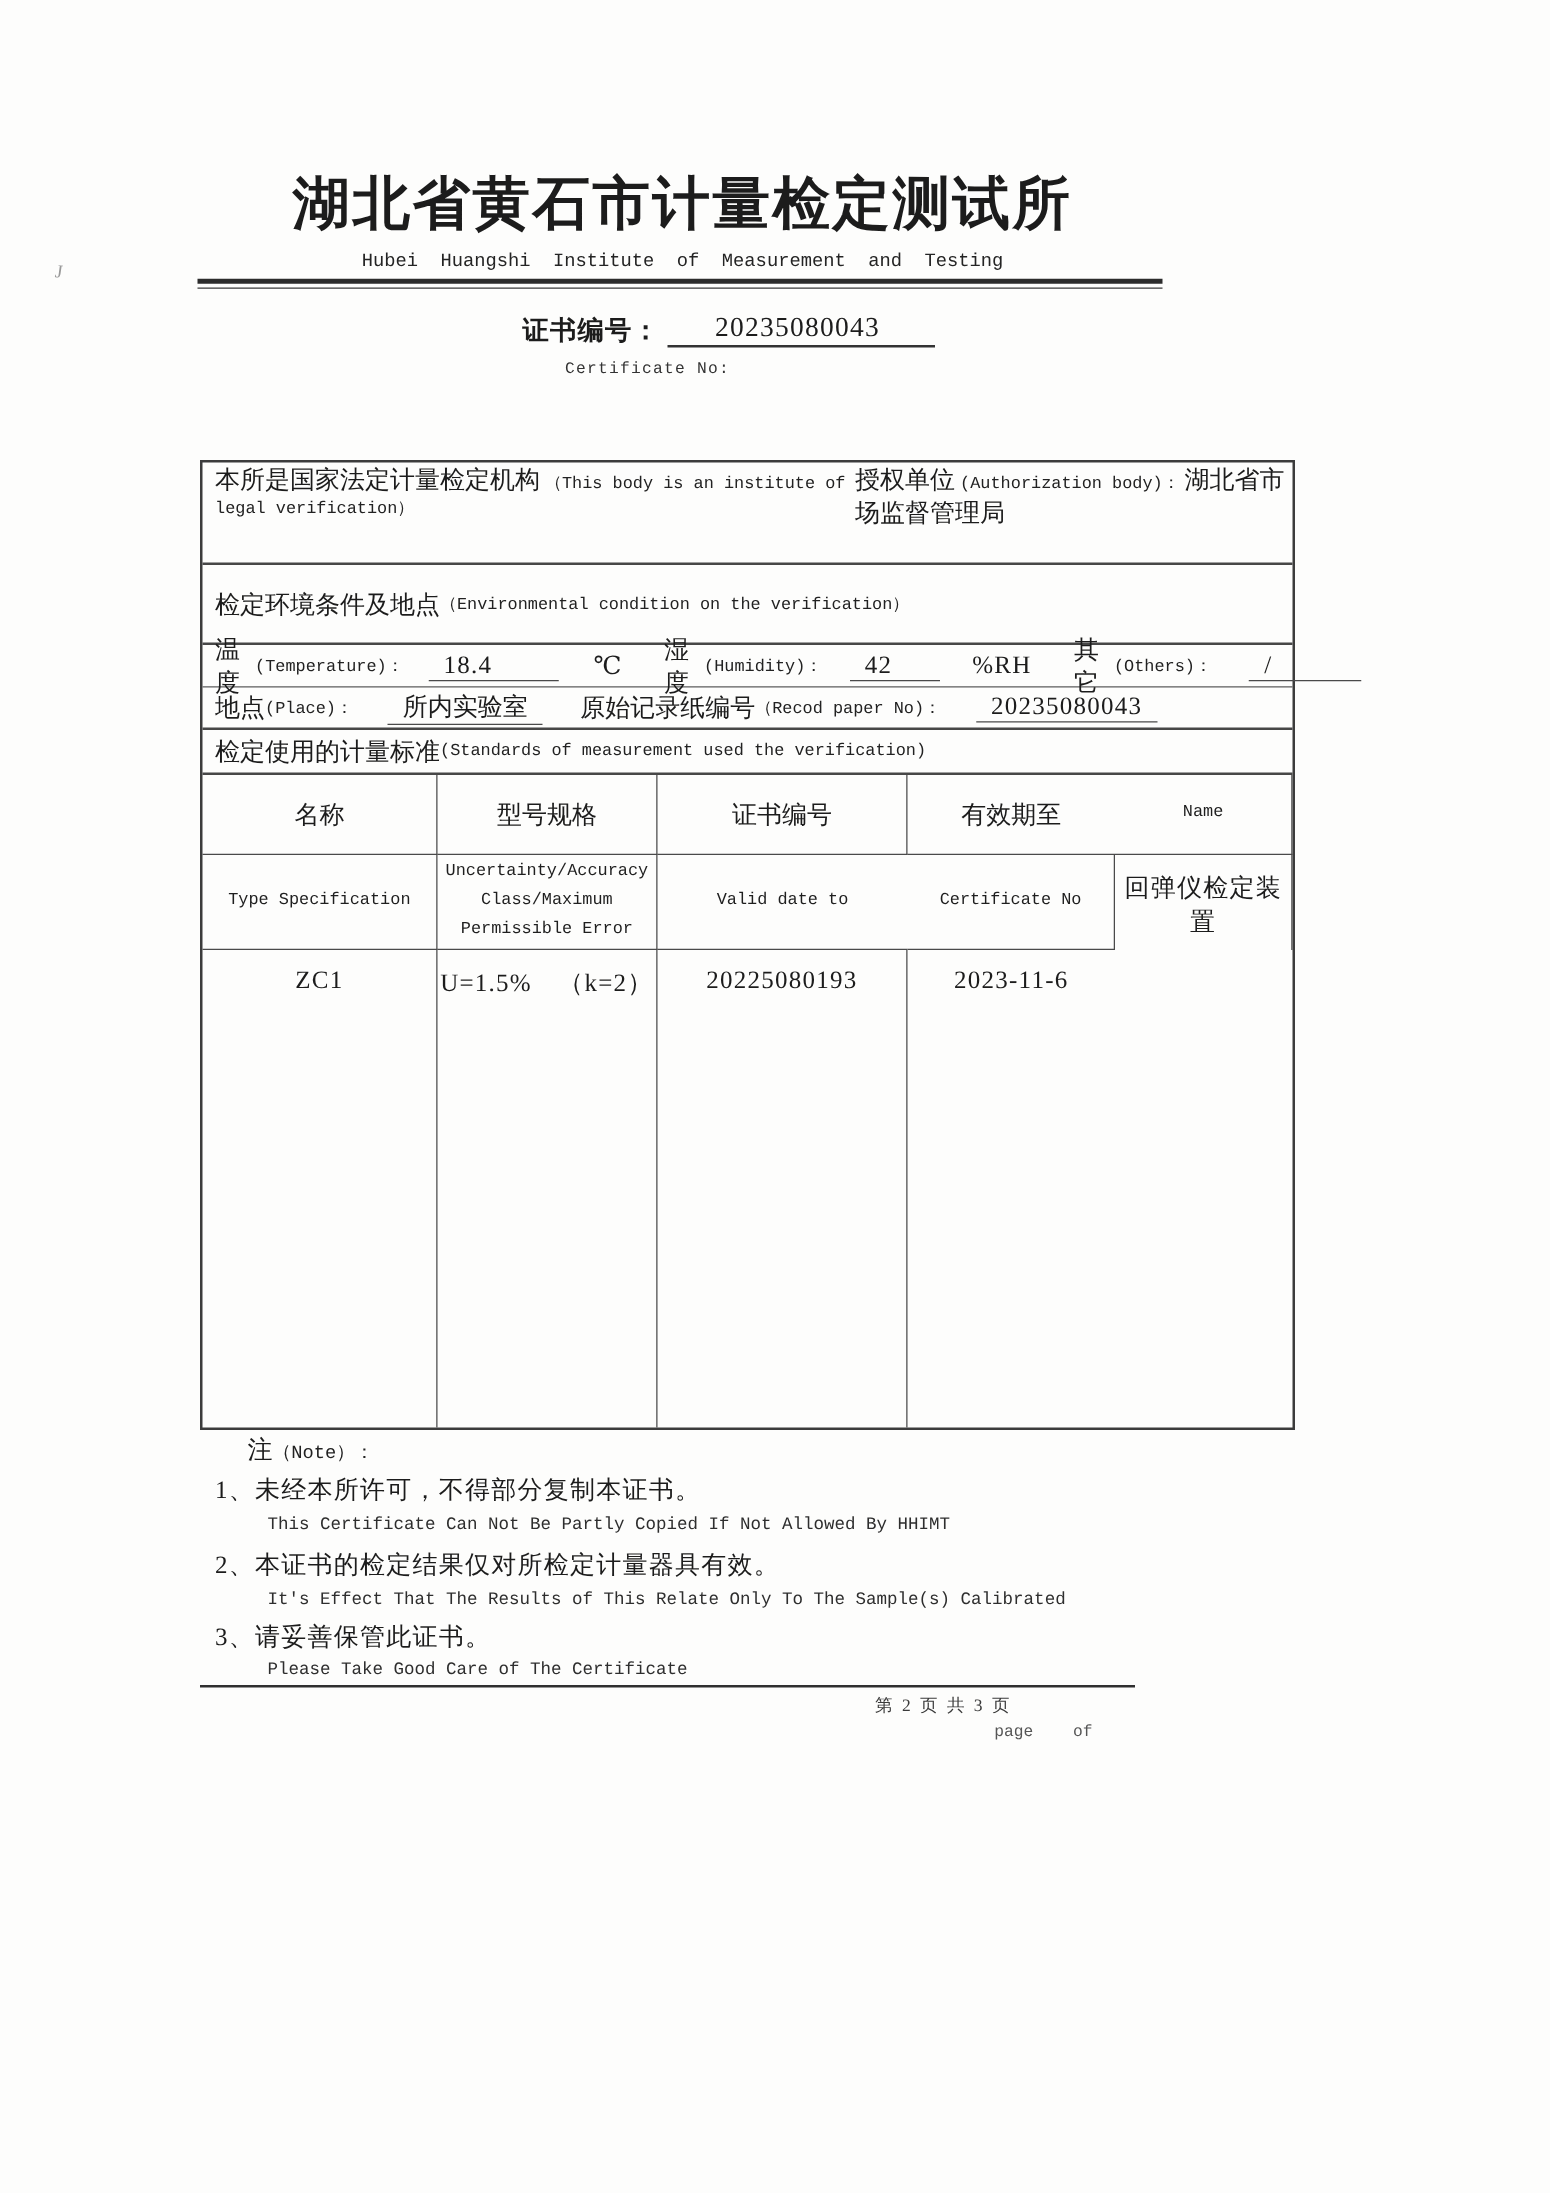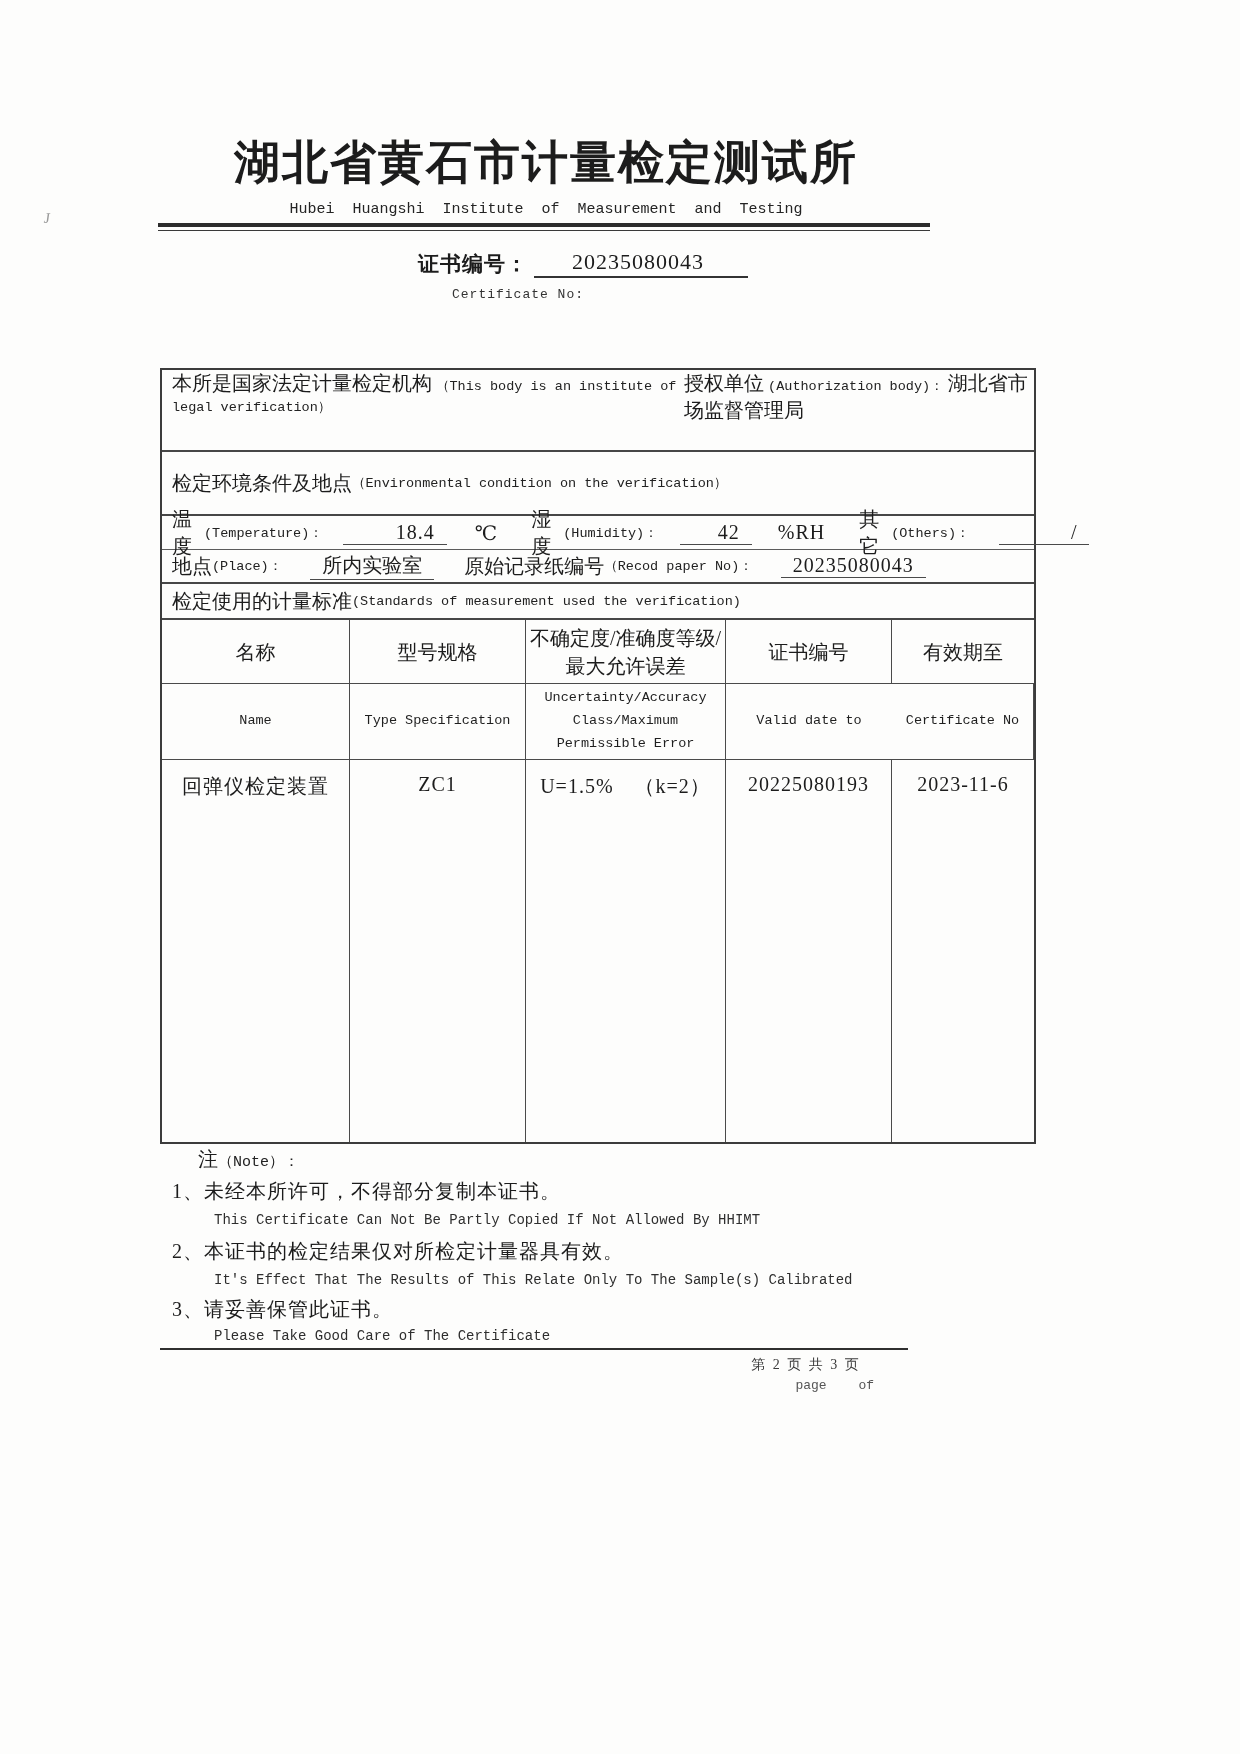--- a/index.html
+++ b/index.html
@@ -31,21 +31,21 @@
   .cert-en { left:452px; top:287px; font-size:13px; color:#333; letter-spacing:1px; }
 
   
   .info-box { left:160px; top:368px; width:872px; height:772px;
               border:2.5px solid #3c3c3c; display:flex; flex-direction:column;
               box-sizing:content-box; }
   .brow { padding-left:10px; box-sizing:border-box; flex:none; }
   .cn  { font-size:20px; }
   .ensm{ font-size:13.5px; color:#222; }
   .val { font-size:20px; letter-spacing:1px; }
-  .fill{ border-bottom:1.5px solid #4a4a4a; text-align:right; padding:0 12px;
+  .fill{ border-bottom:1.5px solid #4a4a4a; text-align:left; padding:0 12px;
          display:inline-block; box-sizing:border-box; }
 
   .row-legal { height:82px; border-bottom:2px solid #474747;
                display:flex; justify-content:center; gap:5px; }
   .row-env   { height:64px; border-bottom:2px solid #474747; display:flex; align-items:center; }
   .row-cond  { height:34px; border-bottom:1.5px solid #5c5c5c; display:flex; align-items:center;gap:12px; }
   .row-place { height:34px; border-bottom:2px solid #474747; display:flex; align-items:center; }
   .row-std   { height:36px; border-bottom:2px solid #474747; display:flex; align-items:center; }
 
   
@@ -65,21 +65,21 @@
   .note-head .cn { font-size:20px; }
   .note-head .ensm { font-size:15px; }
   .note-cn { left:172px; font-size:20px; letter-spacing:1px; }
   .note-en { left:214px; font-size:14px; color:#2e2e2e; }
   .n1cn { top:1178px; } .n1en { top:1212px; }
   .n2cn { top:1238px; } .n2en { top:1272px; }
   .n3cn { top:1296px; } .n3en { top:1328px; }
 
   
   .foot-rule { left:160px; top:1348px; width:748px; border-top:2.5px solid #2f2f2f; }
-  .foot-cn { left:700px; top:1356px; width:212px; text-align:center;
+  .foot-cn { left:700px; top:1356px; width:212px; text-align:left;
              font-size:14px; color:#3a3a3a; letter-spacing:2px; }
   .foot-en { left:700px; top:1378px; width:174px; text-align:right;
              font-size:13px; color:#555; word-spacing:24px; }
 </style>
 </head>
 <body>
 
 <div class="page">
 
   <span class="abs artifact">J</span>
@@ -137,22 +137,20 @@
     </div>
 
     <div class="brow row-std">
       <span class="cn">检定使用的计量标准</span>
       <span class="ensm en">(Standards of measurement used the verification)</span>
     </div>
 
     <div class="std-table">
       <div class="tc hline th-cn">名称</div>
       <div class="tc hline th-cn">型号规格</div>
-      <div class="tc hline th-cn">不确定度/准确度等级/
-最大允许误差</div>
       <div class="tc hline th-cn">证书编号</div>
       <div class="tc hline th-cn lastcol">有效期至</div>
 
       <div class="tc hline th-en en">Name</div>
       <div class="tc hline th-en en">Type Specification</div>
       <div class="tc hline th-en en">Uncertainty/Accuracy
 Class/Maximum
 Permissible Error</div>
       <div class="tc hline th-en en lastcol">Valid date to</div>
       <div class="tc hline th-en en">Certificate No</div>

